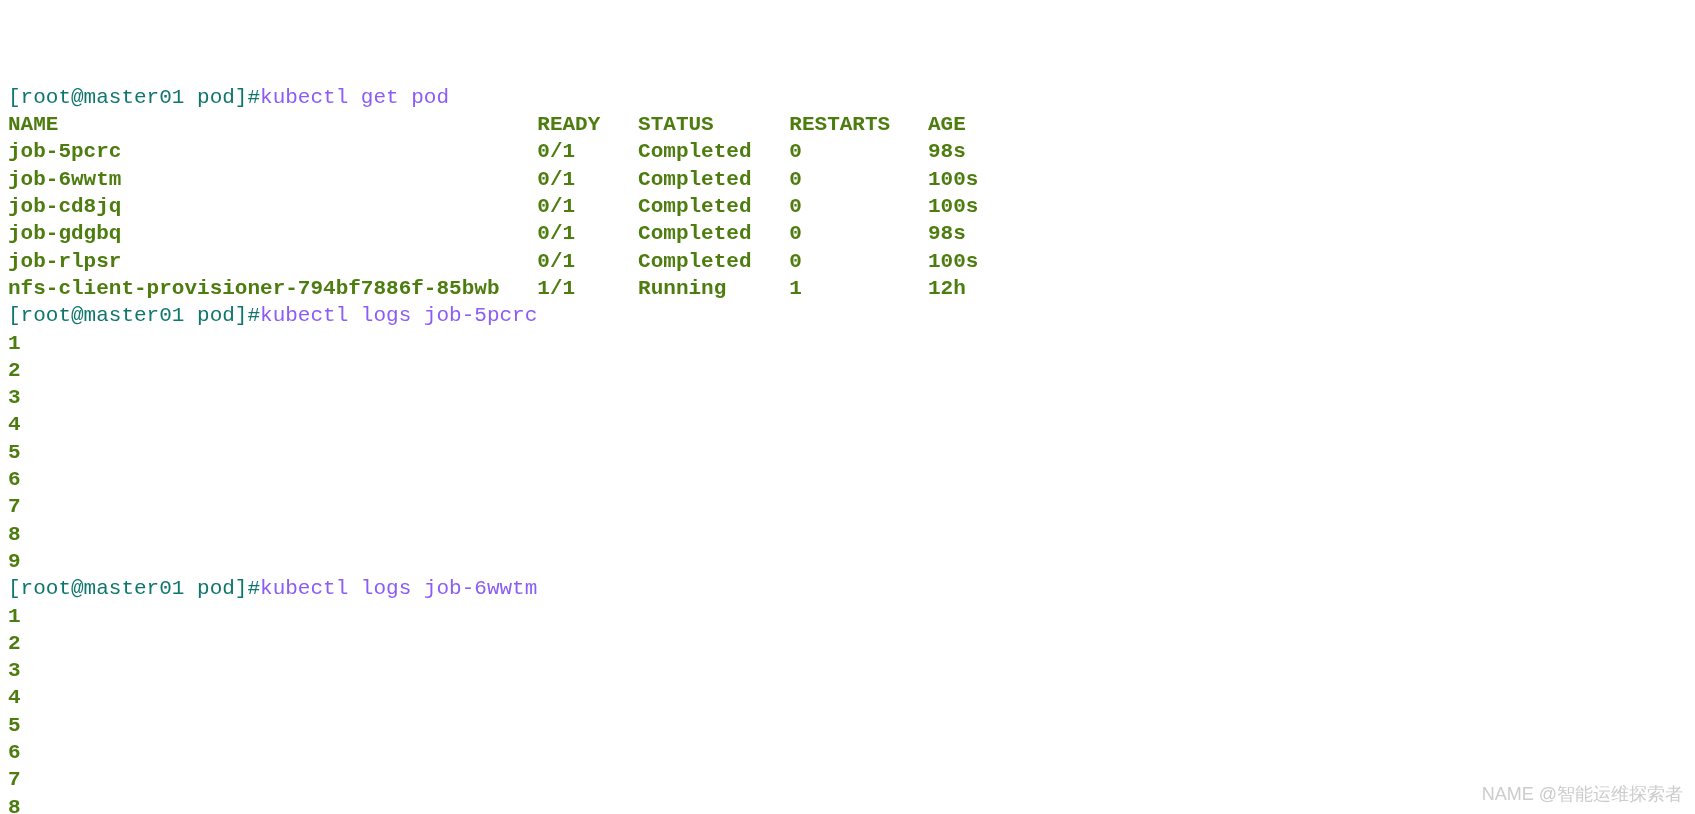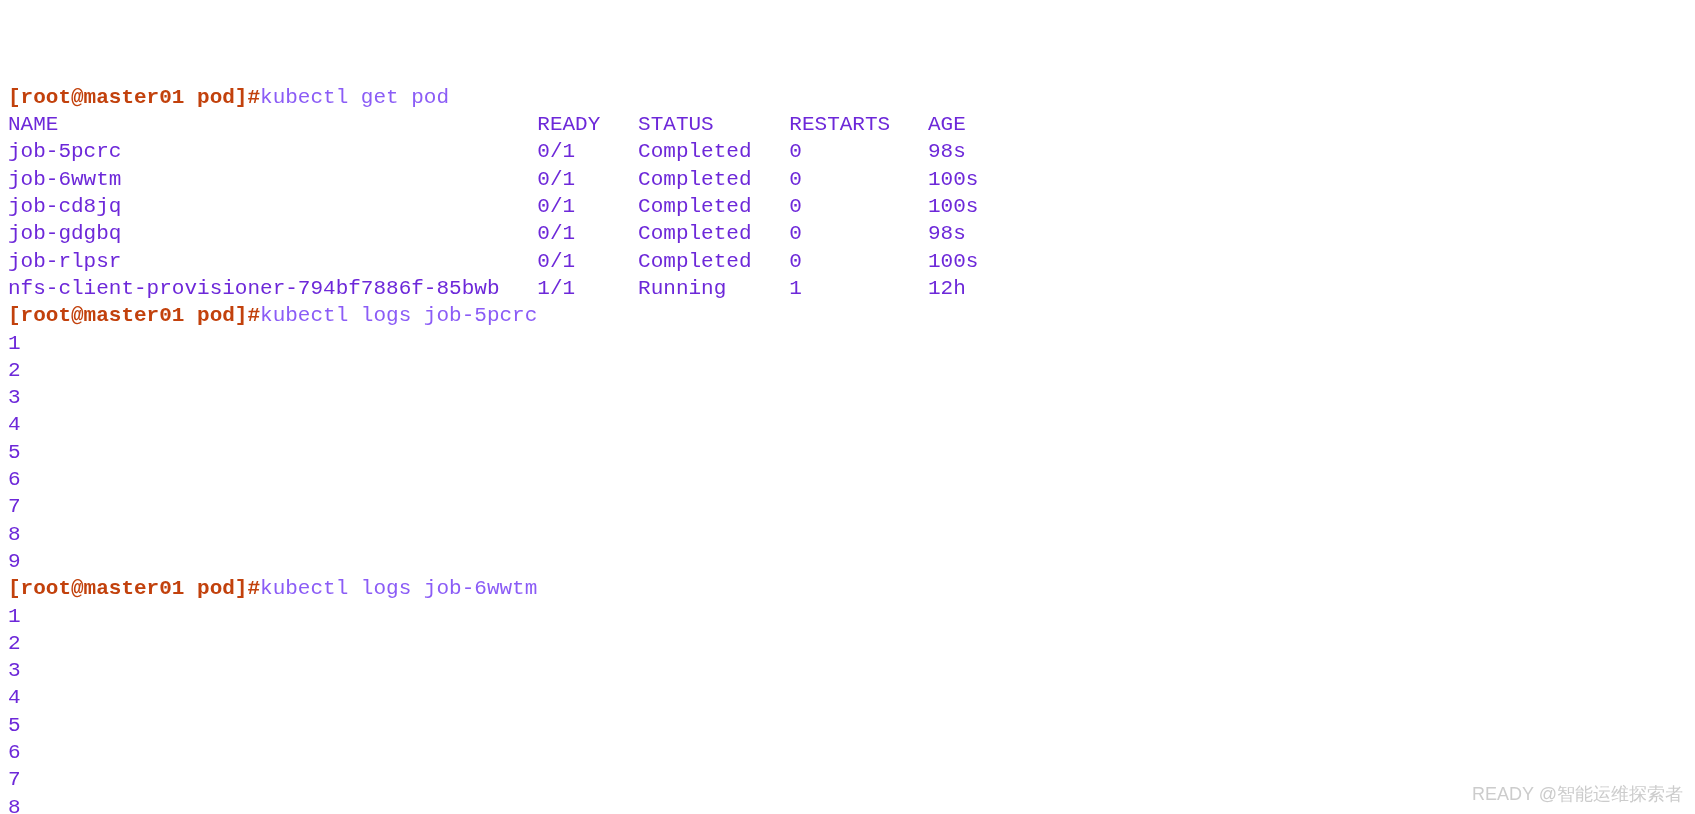--- a/index.html
+++ b/index.html
@@ -14,44 +14,45 @@
       background: #ffffff;
       color: #000000;
       padding: 2px 8px;
       white-space: pre;
       position: relative;
       width: 1695px;
       height: 814px;
       overflow: hidden;
     }
     .prompt {
-      color: #c2410c;
-      font-weight: bold;
+      color: #0f766e;
+      font-weight: normal;
     }
     .command {
       color: #8b5cf6;
       font-weight: normal;
     }
     .output {
-      color: #6d28d9;
+      color: #4d7c0f;
+      font-weight: bold;
     }
     .watermark {
       position: absolute;
       bottom: 8px;
       right: 12px;
       color: #cccccc;
       font-size: 18px;
       font-family: "Microsoft YaHei", Arial, sans-serif;
     }
     .line {
       display: block;
     }
   </style>
 </head>
 <body>
 
 
 <div id="terminal"><span class="line"><span class="prompt">[root@master01 pod]#</span><span class="command">kubectl get pod</span></span><span class="line output">NAME                                      READY   STATUS      RESTARTS   AGE</span><span class="line output">job-5pcrc                                 0/1     Completed   0          98s</span><span class="line output">job-6wwtm                                 0/1     Completed   0          100s</span><span class="line output">job-cd8jq                                 0/1     Completed   0          100s</span><span class="line output">job-gdgbq                                 0/1     Completed   0          98s</span><span class="line output">job-rlpsr                                 0/1     Completed   0          100s</span><span class="line output">nfs-client-provisioner-794bf7886f-85bwb   1/1     Running     1          12h</span><span class="line"><span class="prompt">[root@master01 pod]#</span><span class="command">kubectl logs job-5pcrc</span></span><span class="line output">1</span><span class="line output">2</span><span class="line output">3</span><span class="line output">4</span><span class="line output">5</span><span class="line output">6</span><span class="line output">7</span><span class="line output">8</span><span class="line output">9</span><span class="line"><span class="prompt">[root@master01 pod]#</span><span class="command">kubectl logs job-6wwtm</span></span><span class="line output">1</span><span class="line output">2</span><span class="line output">3</span><span class="line output">4</span><span class="line output">5</span><span class="line output">6</span><span class="line output">7</span><span class="line output">8</span></div>
 
-<div class="watermark">READY @智能运维探索者</div>
+<div class="watermark">NAME @智能运维探索者</div>
 
 
 
 
 </body></html>

